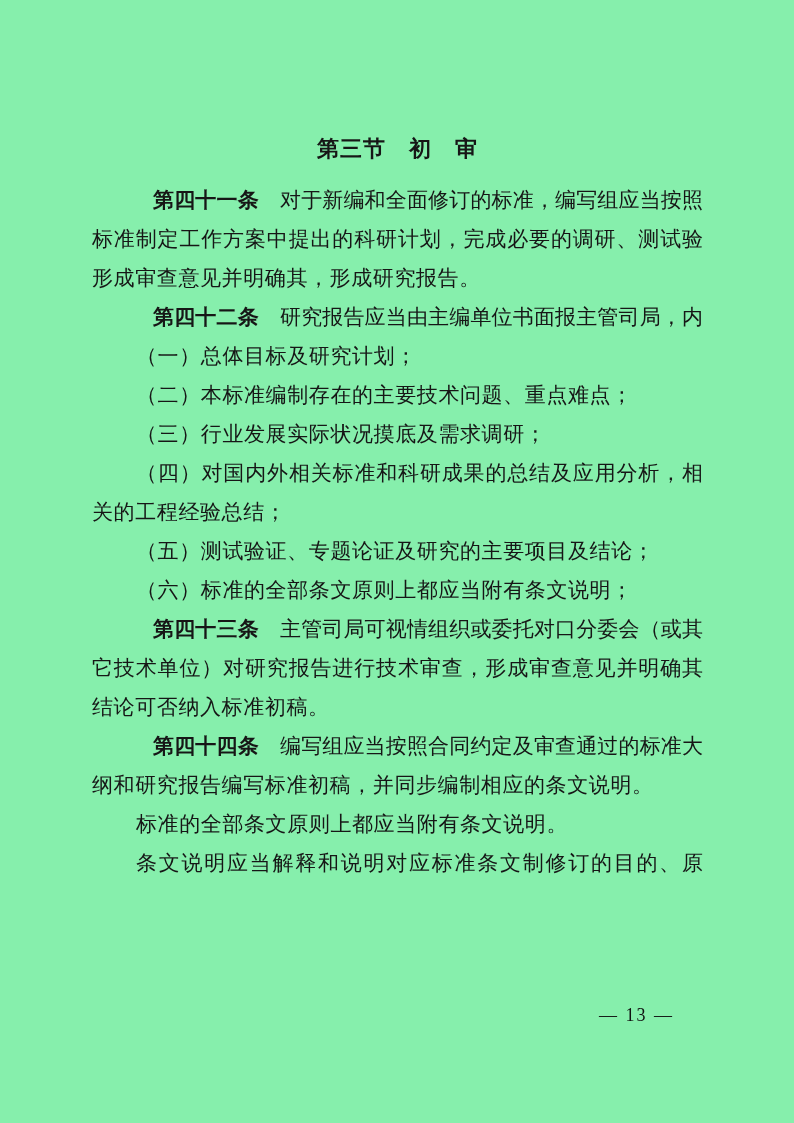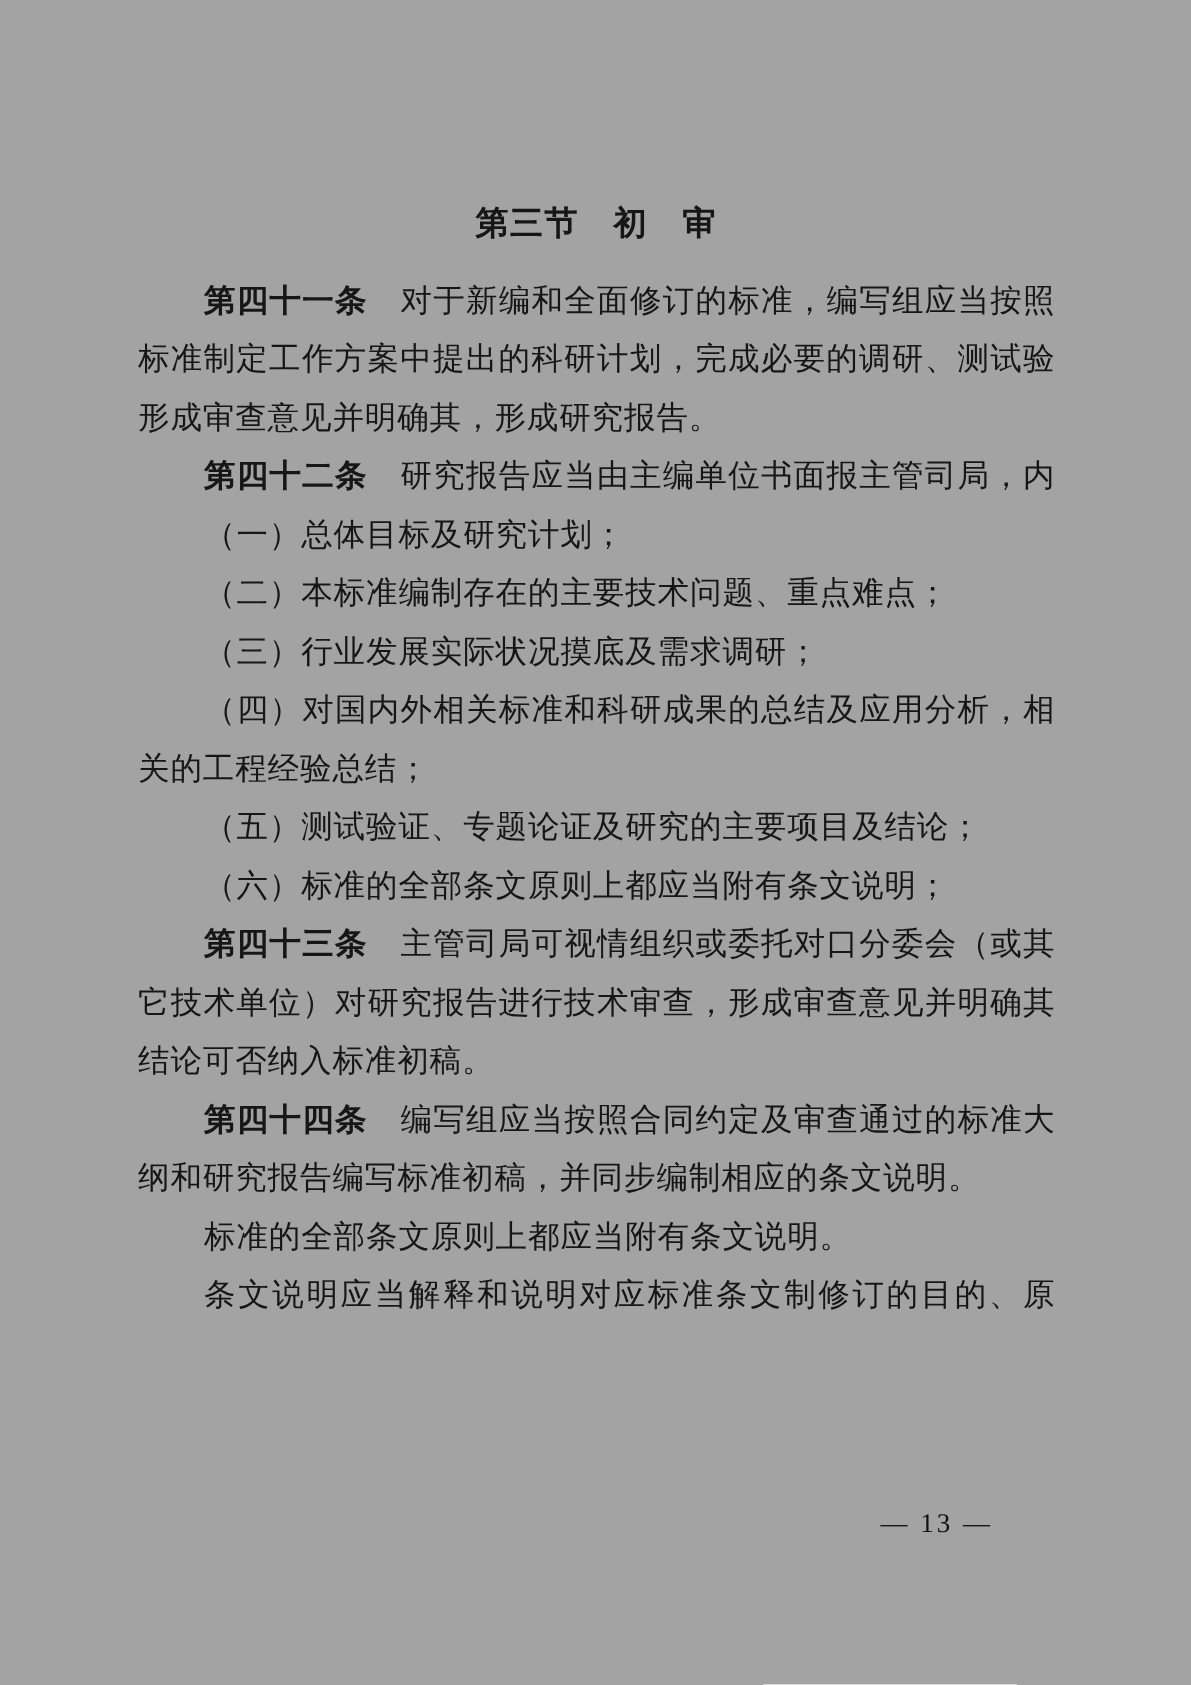--- a/index.html
+++ b/index.html
@@ -8,21 +8,21 @@
     width: 794px;
     height: 1123px;
     background: #ffffff;
     font-family: "Liberation Serif", serif;
     color: #161616;
   }
   .page {
     position: relative;
     width: 794px;
     height: 1123px;
-    background: #a3a3a3;
+    background: #86efac;
     overflow: hidden;
   }
   .doc-title {
     position: absolute;
     top: 134px;
     left: 92px;
     width: 611px;
     text-align: center;
     font-size: 22px;
     font-weight: 700;
@@ -45,25 +45,25 @@
   }
   .line.indent { text-indent: 44px; }
   .line.justify {
     white-space: normal;
     text-align: justify;
     text-align-last: justify;
     text-justify: inter-character;
     letter-spacing: 0;
     overflow: hidden;
   }
-  .line .lead { font-weight: 700; }
+  .line .lead { font-weight: 700; margin-left: 17px; }
   .page-number {
     position: absolute;
     top: 1005px;
-    right: 132px;
+    right: 120px;
     font-size: 18px;
     letter-spacing: 2px;
     font-family: "Liberation Serif", serif;
     color: #111111;
     white-space: pre;
   }
 </style>
 </head>
 <body>
 

